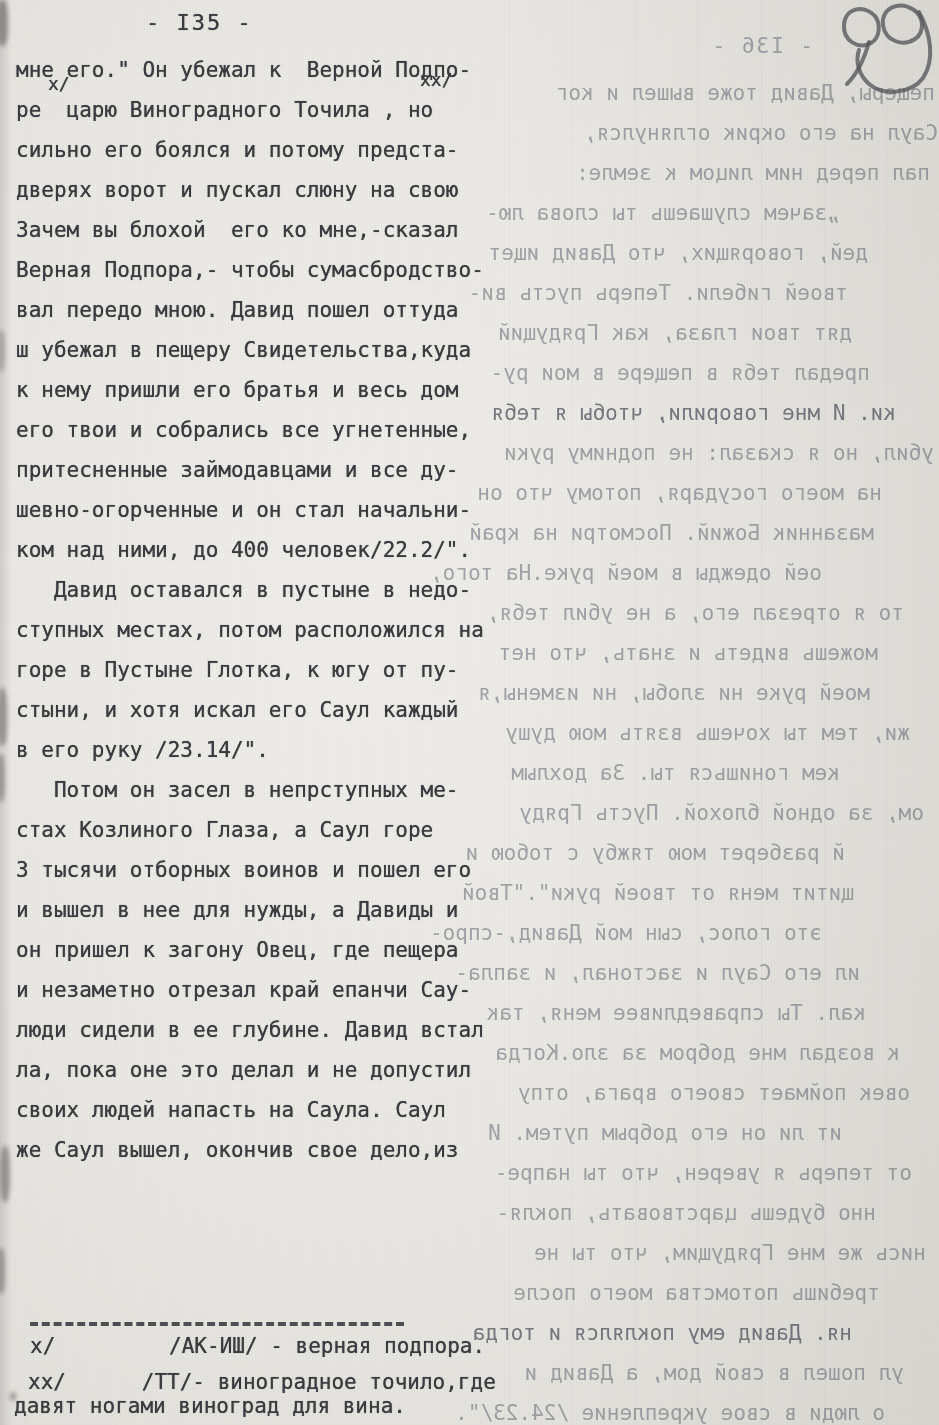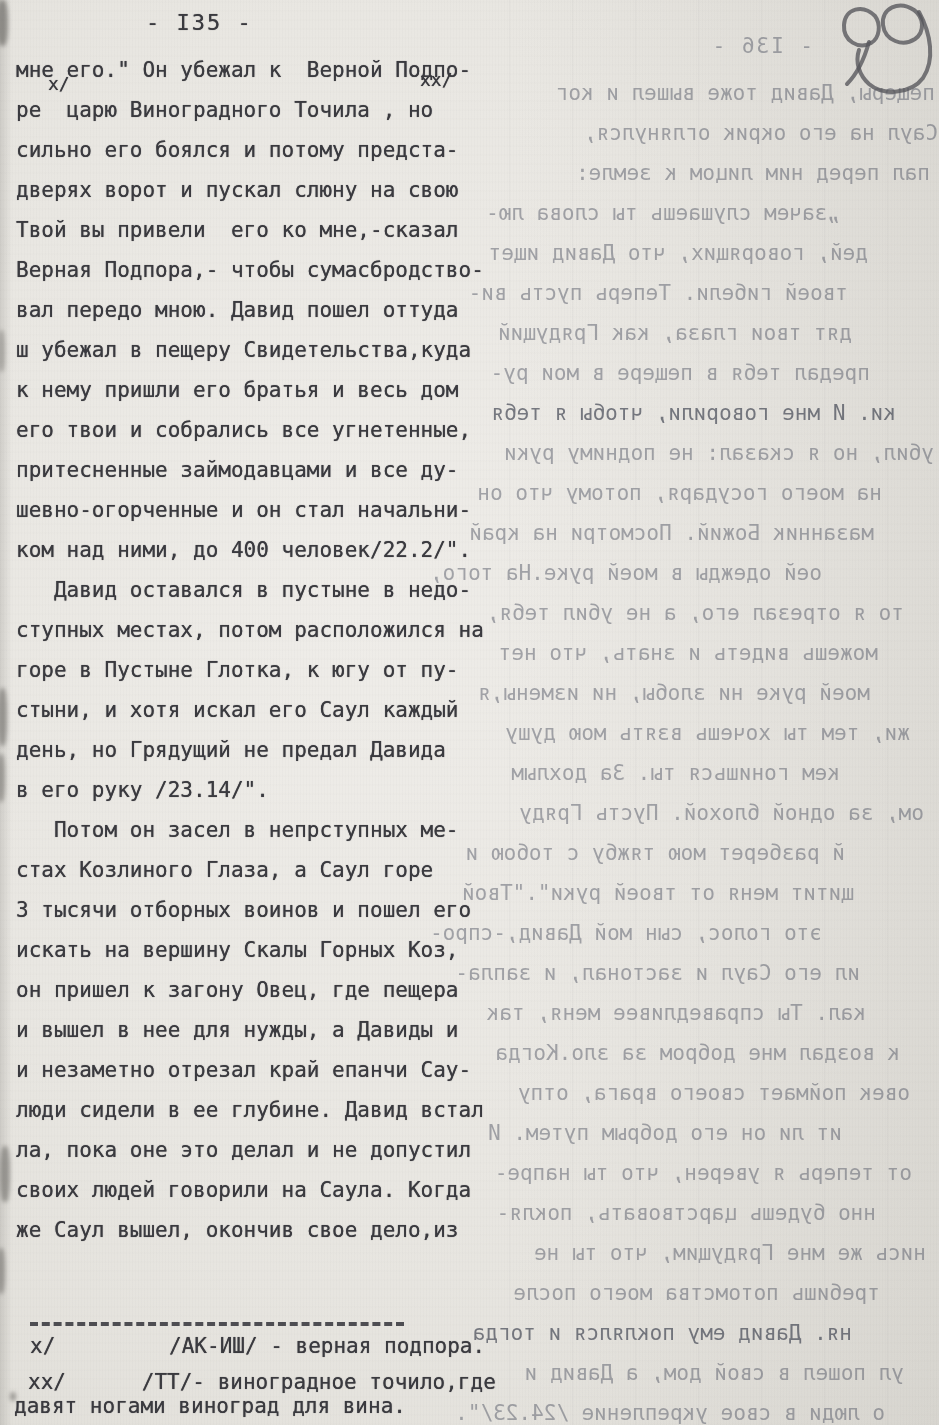--- a/index.html
+++ b/index.html
@@ -65,45 +65,43 @@
 
   <div>
     <div class="page-header typed">- I35 -</div>
     <div class="fn-marker m-x typed">х/</div>
     <div class="fn-marker m-xx typed">хх/</div>
     <div class="left-lines typed">
         <div class="t-line">мне его." Он убежал к  Верной Подпо-</div>
         <div class="t-line">ре  царю Виноградного Точила , но</div>
         <div class="t-line">сильно его боялся и потому предста-</div>
         <div class="t-line">дверях ворот и пускал слюну на свою</div>
-        <div class="t-line">Твой вы привели  его ко мне,-сказал</div>
+        <div class="t-line">Зачем вы блохой  его ко мне,-сказал</div>
         <div class="t-line">Верная Подпора,- чтобы сумасбродство-</div>
         <div class="t-line">вал передо мною. Давид пошел оттуда</div>
         <div class="t-line">ш убежал в пещеру Свидетельства,куда</div>
         <div class="t-line">к нему пришли его братья и весь дом</div>
         <div class="t-line">его твои и собрались все угнетенные,</div>
         <div class="t-line">притесненные займодавцами и все ду-</div>
         <div class="t-line">шевно-огорченные и он стал начальни-</div>
         <div class="t-line">ком над ними, до 400 человек/22.2/".</div>
         <div class="t-line">   Давид оставался в пустыне в недо-</div>
         <div class="t-line">ступных местах, потом расположился на</div>
         <div class="t-line">горе в Пустыне Глотка, к югу от пу-</div>
         <div class="t-line">стыни, и хотя искал его Саул каждый</div>
-        <div class="t-line">день, но Грядущий не предал Давида</div>
         <div class="t-line">в его руку /23.14/".</div>
         <div class="t-line">   Потом он засел в непрступных ме-</div>
         <div class="t-line">стах Козлиного Глаза, а Саул горе</div>
         <div class="t-line">3 тысячи отборных воинов и пошел его</div>
-        <div class="t-line">искать на вершину Скалы Горных Коз,</div>
+        <div class="t-line">и вышел в нее для нужды, а Давиды и</div>
         <div class="t-line">он пришел к загону Овец, где пещера</div>
-        <div class="t-line">и вышел в нее для нужды, а Давиды и</div>
         <div class="t-line">и незаметно отрезал край епанчи Сау-</div>
         <div class="t-line">люди сидели в ее глубине. Давид встал</div>
         <div class="t-line">ла, пока оне это делал и не допустил</div>
-        <div class="t-line">своих людей говорили на Саула. Когда</div>
+        <div class="t-line">своих людей напасть на Саула. Саул</div>
         <div class="t-line">же Саул вышел, окончив свое дело,из</div>
       </div>
     <div class="separator"></div>
     <div class="footnote f1 typed">х/         /АК-ИШ/ - верная подпора.</div>
     <div class="footnote f2 typed">хх/      /ТТ/- виноградное точило,где</div>
     <div class="footnote f3 typed">давят ногами виноград для вина.</div>
   </div>
 
   <div class="right-page">
     <div class="sh-header sh">- I36 -</div>

